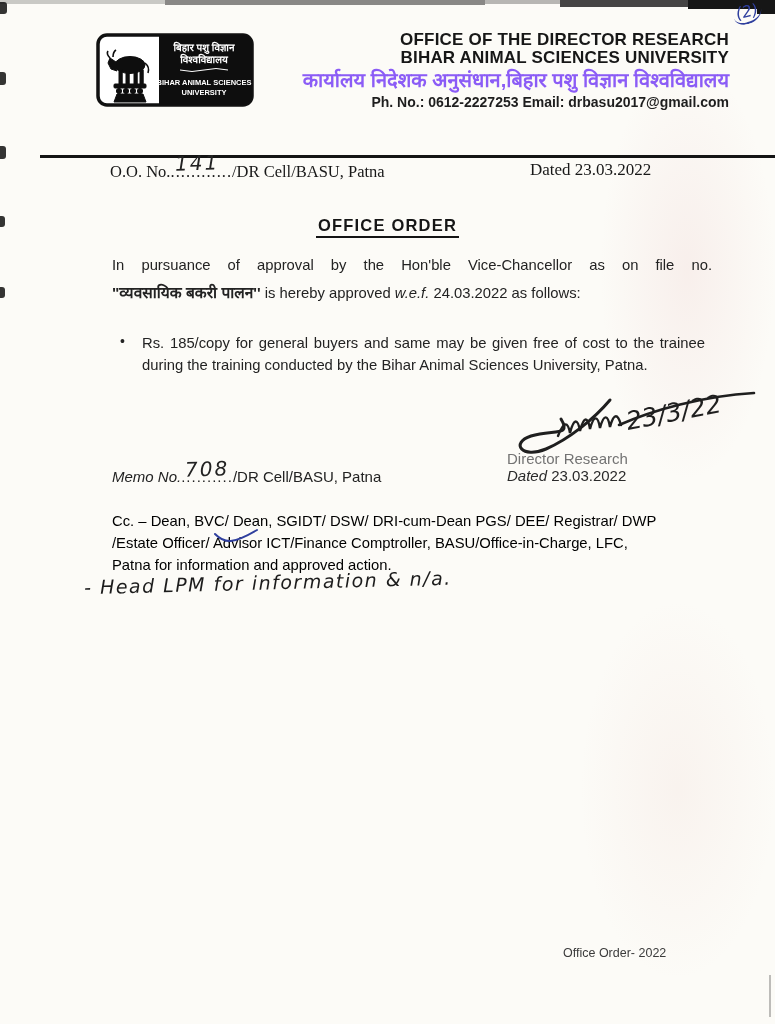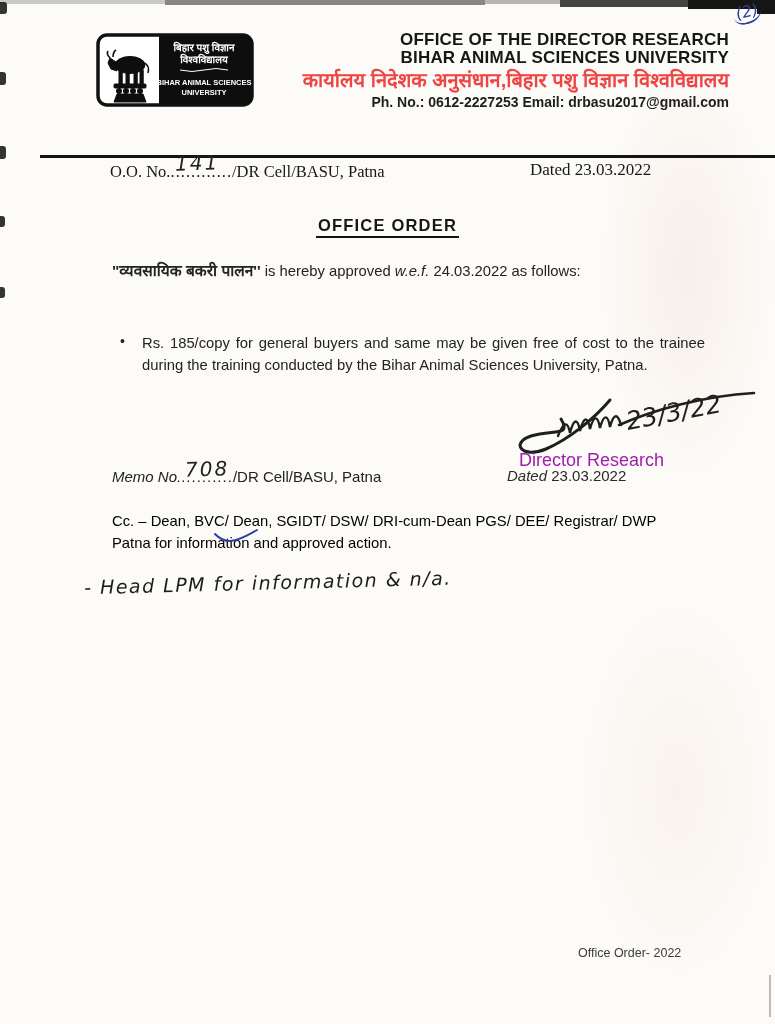--- a/index.html
+++ b/index.html
@@ -9,21 +9,21 @@
     font-family:"Liberation Sans","DejaVu Sans",sans-serif;color:#1e1e1e;
   }
   
   .band{position:absolute;top:0;background:#161616;}
   .stain{position:absolute;pointer-events:none;}
   .edge-mark{position:absolute;left:0;background:#101010;border-radius:0 3px 3px 0;opacity:.85;}
   
   .logo{position:absolute;left:96px;top:32px;width:158px;height:76px;}
   .head-block{position:absolute;left:224px;top:31px;width:505px;text-align:right;line-height:1.05;}
   .head-en{font-weight:bold;font-size:17px;letter-spacing:.2px;color:#171717;}
-  .head-hi{font-weight:bold;font-size:20px;margin-top:3px;color:#ef4444;}
+  .head-hi{font-weight:bold;font-size:20px;margin-top:3px;color:#8b5cf6;}
   .head-campus{font-weight:bold;font-size:17px;margin-top:5px;}
   .head-contact{font-weight:bold;font-size:14px;margin-top:4px;}
   .rule{position:absolute;left:40px;top:155px;width:735px;height:3px;background:#141414;}
   
   .ref-line{position:absolute;left:110px;top:162px;font-family:"Liberation Serif",serif;font-size:16.5px;color:#181818;}
   .ref-dated{position:absolute;left:530px;top:160px;font-family:"Liberation Serif",serif;font-size:17px;color:#181818;}
   .dotfill{position:relative;display:inline-block;letter-spacing:1px;}
   .hw-num{
     position:absolute;left:4px;top:-11px;
     font-family:"DejaVu Sans",sans-serif;font-style:italic;font-size:20px;
@@ -37,35 +37,35 @@
   .para{position:absolute;left:112px;top:257px;width:600px;font-size:14.8px;color:#232323;}
   .jline{text-align:justify;text-align-last:justify;height:21.5px;}
   .line3{margin-top:2px;height:23px;}
   .booklet{font-weight:bold;font-size:15.5px;}
   .it{font-style:italic;}
   .bullet-row{position:absolute;left:120px;top:333px;width:585px;display:flex;font-size:14.8px;color:#232323;}
   .bullet-dot{width:22px;flex:none;font-size:14px;}
   .bullet-text{flex:1;text-align:justify;text-align-last:left;line-height:1.47;}
   
   .sig{position:absolute;left:498px;top:386px;width:268px;height:78px;}
-  .sig-name{position:absolute;left:519px;top:450px;font-size:18px;color:#a21caf;}
+  .sig-name{position:absolute;left:507px;top:450px;font-size:15px;color:#737373;}
   .sig-dated{position:absolute;left:507px;top:467px;font-size:15px;color:#2a2a2a;}
   
   .memo-line{position:absolute;left:112px;top:468px;font-size:15px;color:#222;}
   
   .cc-block{position:absolute;left:112px;top:510px;width:610px;font-size:14.8px;line-height:22px;color:#000000;}
   .blue-tick{position:absolute;left:213px;top:528px;width:46px;height:18px;}
   
   .hand-note{
     position:absolute;left:84px;top:571px;width:400px;
     font-family:"DejaVu Sans",sans-serif;font-style:italic;font-size:19px;
     color:#1c1c1c;transform:rotate(-1.5deg);letter-spacing:1.5px;white-space:nowrap;
   }
   
-  .footer-note{position:absolute;left:578px;top:946px;font-size:12.5px;color:#3b3b3b;}
+  .footer-note{position:absolute;left:563px;top:946px;font-size:12.5px;color:#3b3b3b;}
   .corner-note{
     position:absolute;left:733px;top:2px;
     font-family:"DejaVu Sans",sans-serif;font-style:italic;font-size:16px;
     color:#2f3f9e;transform:rotate(-14deg);
     border-bottom:2px solid #2f3f9e;border-radius:0 0 60% 40%;padding:0 3px 1px 3px;
   }
 </style>
 </head>
 <body>
 
@@ -131,20 +131,21 @@
   <div class="ref-line">
     <span>O.O. No.</span><span class="dotfill"><span>............</span><span class="hw-num">141</span></span><span>/DR Cell/BASU, Patna</span>
   </div>
   <div class="ref-dated">Dated 23.03.2022</div>
 
   <div class="order-title">
     <span>OFFICE ORDER</span>
   </div>
 
   <div class="para">
+    <div class="jline">In pursuance of approval by the Hon'ble Vice-Chancellor as on file no.</div>
     <div class="line3">
       <span class="booklet">"व्यवसायिक बकरी पालन''</span><span> is hereby approved </span><span class="it">w.e.f.</span><span> 24.03.2022  as follows:</span>
     </div>
   </div>
 
   <div class="bullet-row">
     <div class="bullet-dot">•</div>
     <div class="bullet-text">Rs. 185/copy for general buyers and same may be given free of cost to the trainee during the training conducted by the Bihar Animal Sciences University, Patna.</div>
   </div>
 
@@ -160,20 +161,21 @@
   <div class="sig-dated">
     <span class="it">Dated</span><span> 23.03.2022</span>
   </div>
 
   <div class="memo-line">
     <span class="it">Memo No.</span><span class="dotfill"><span>..........</span><span class="hw-num">708</span></span><span>/DR Cell/BASU, Patna</span>
   </div>
 
   <div class="cc-block">
     <div>Cc. – Dean, BVC/ Dean, SGIDT/ DSW/ DRI-cum-Dean PGS/ DEE/ Registrar/ DWP</div>
+    <div>/Estate Officer/ Advisor ICT/Finance Comptroller, BASU/Office-in-Charge, LFC,</div>
     <div>Patna for information and approved action.</div>
   </div>
   <svg class="blue-tick" viewBox="0 0 46 18">
     <path d="M2 6 C12 16 20 16 44 2" fill="none" stroke="#2f3f9e" stroke-width="2" stroke-linecap="round"></path>
   </svg>
 
   <div class="hand-note">- Head LPM for information &amp; n/a.</div>
 
   <div class="footer-note">Office Order- 2022</div>
 

